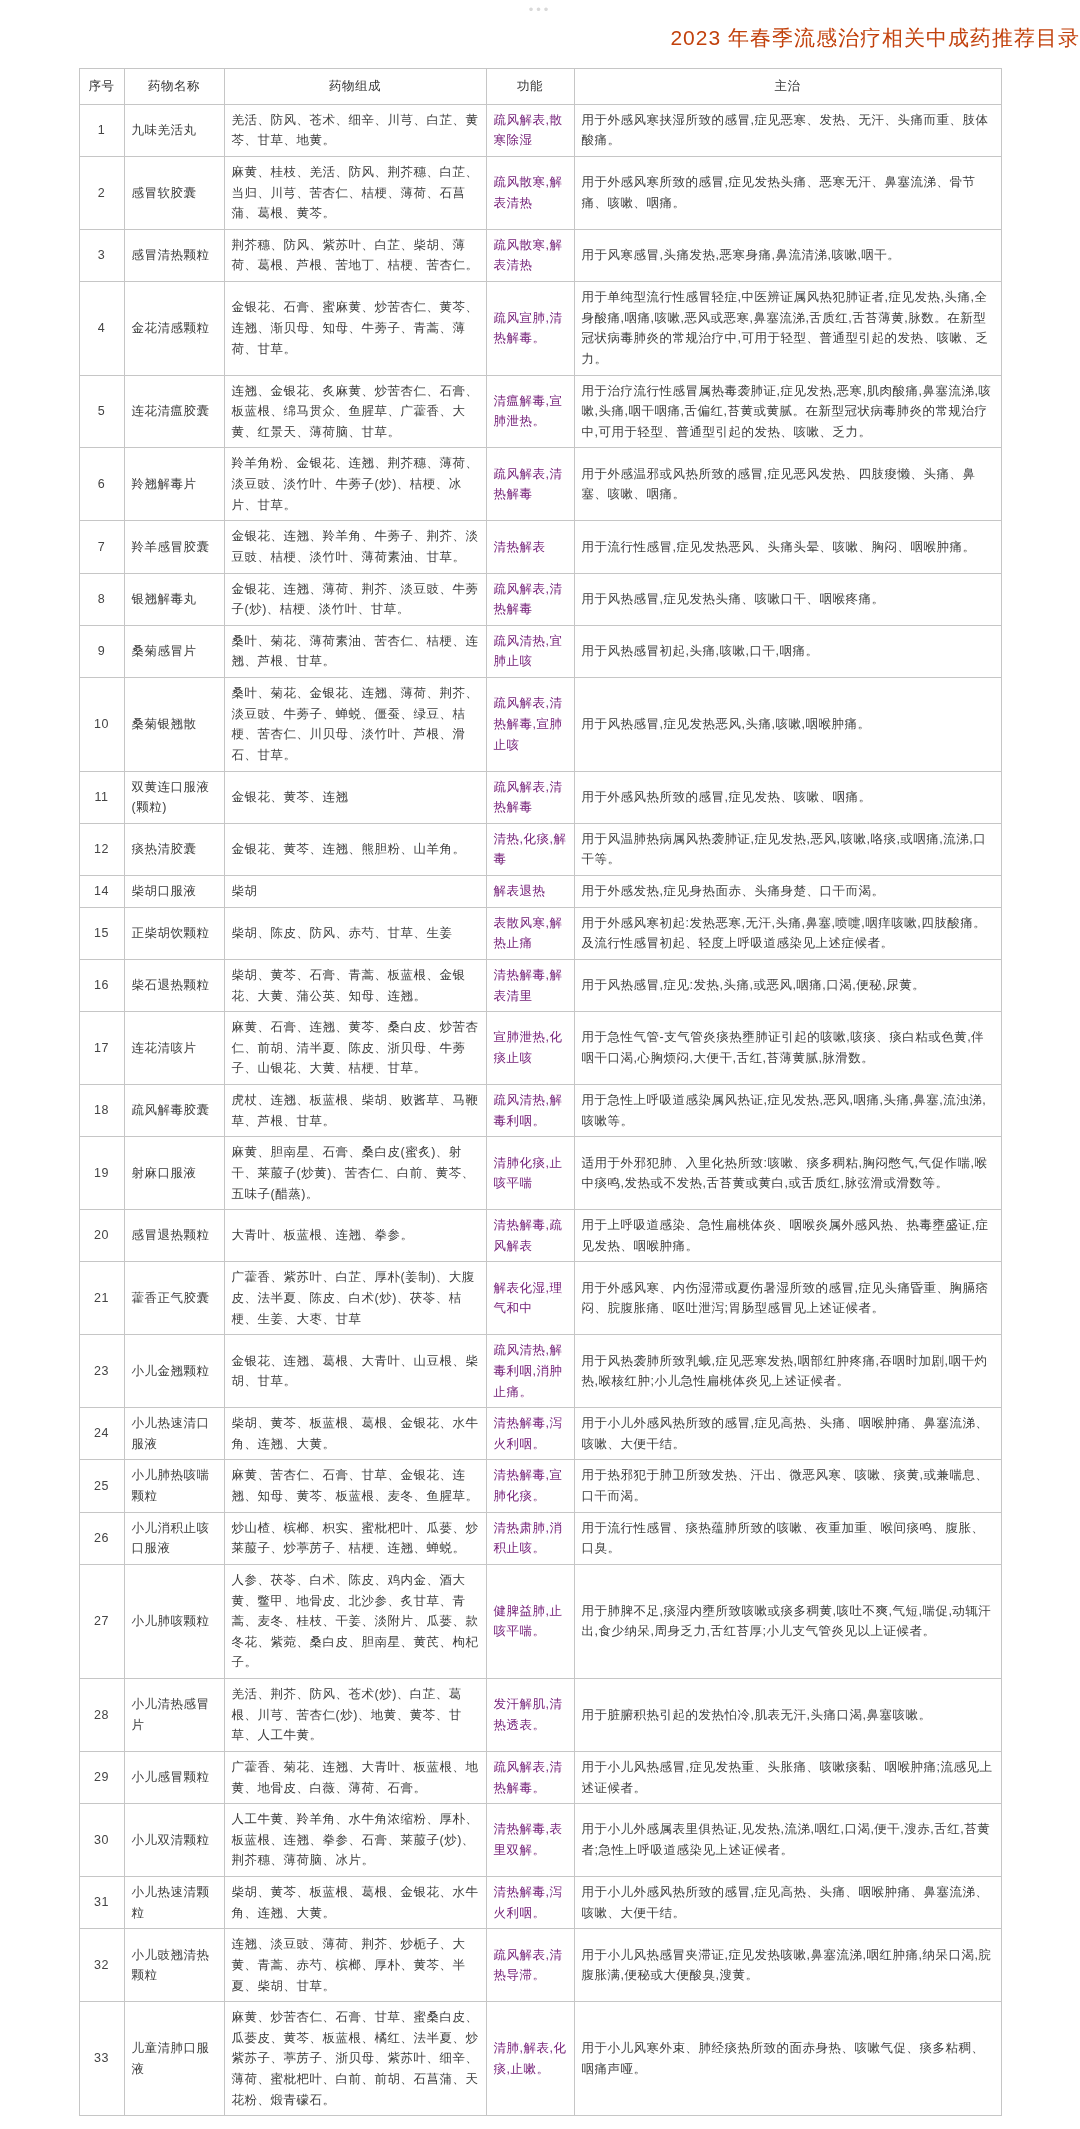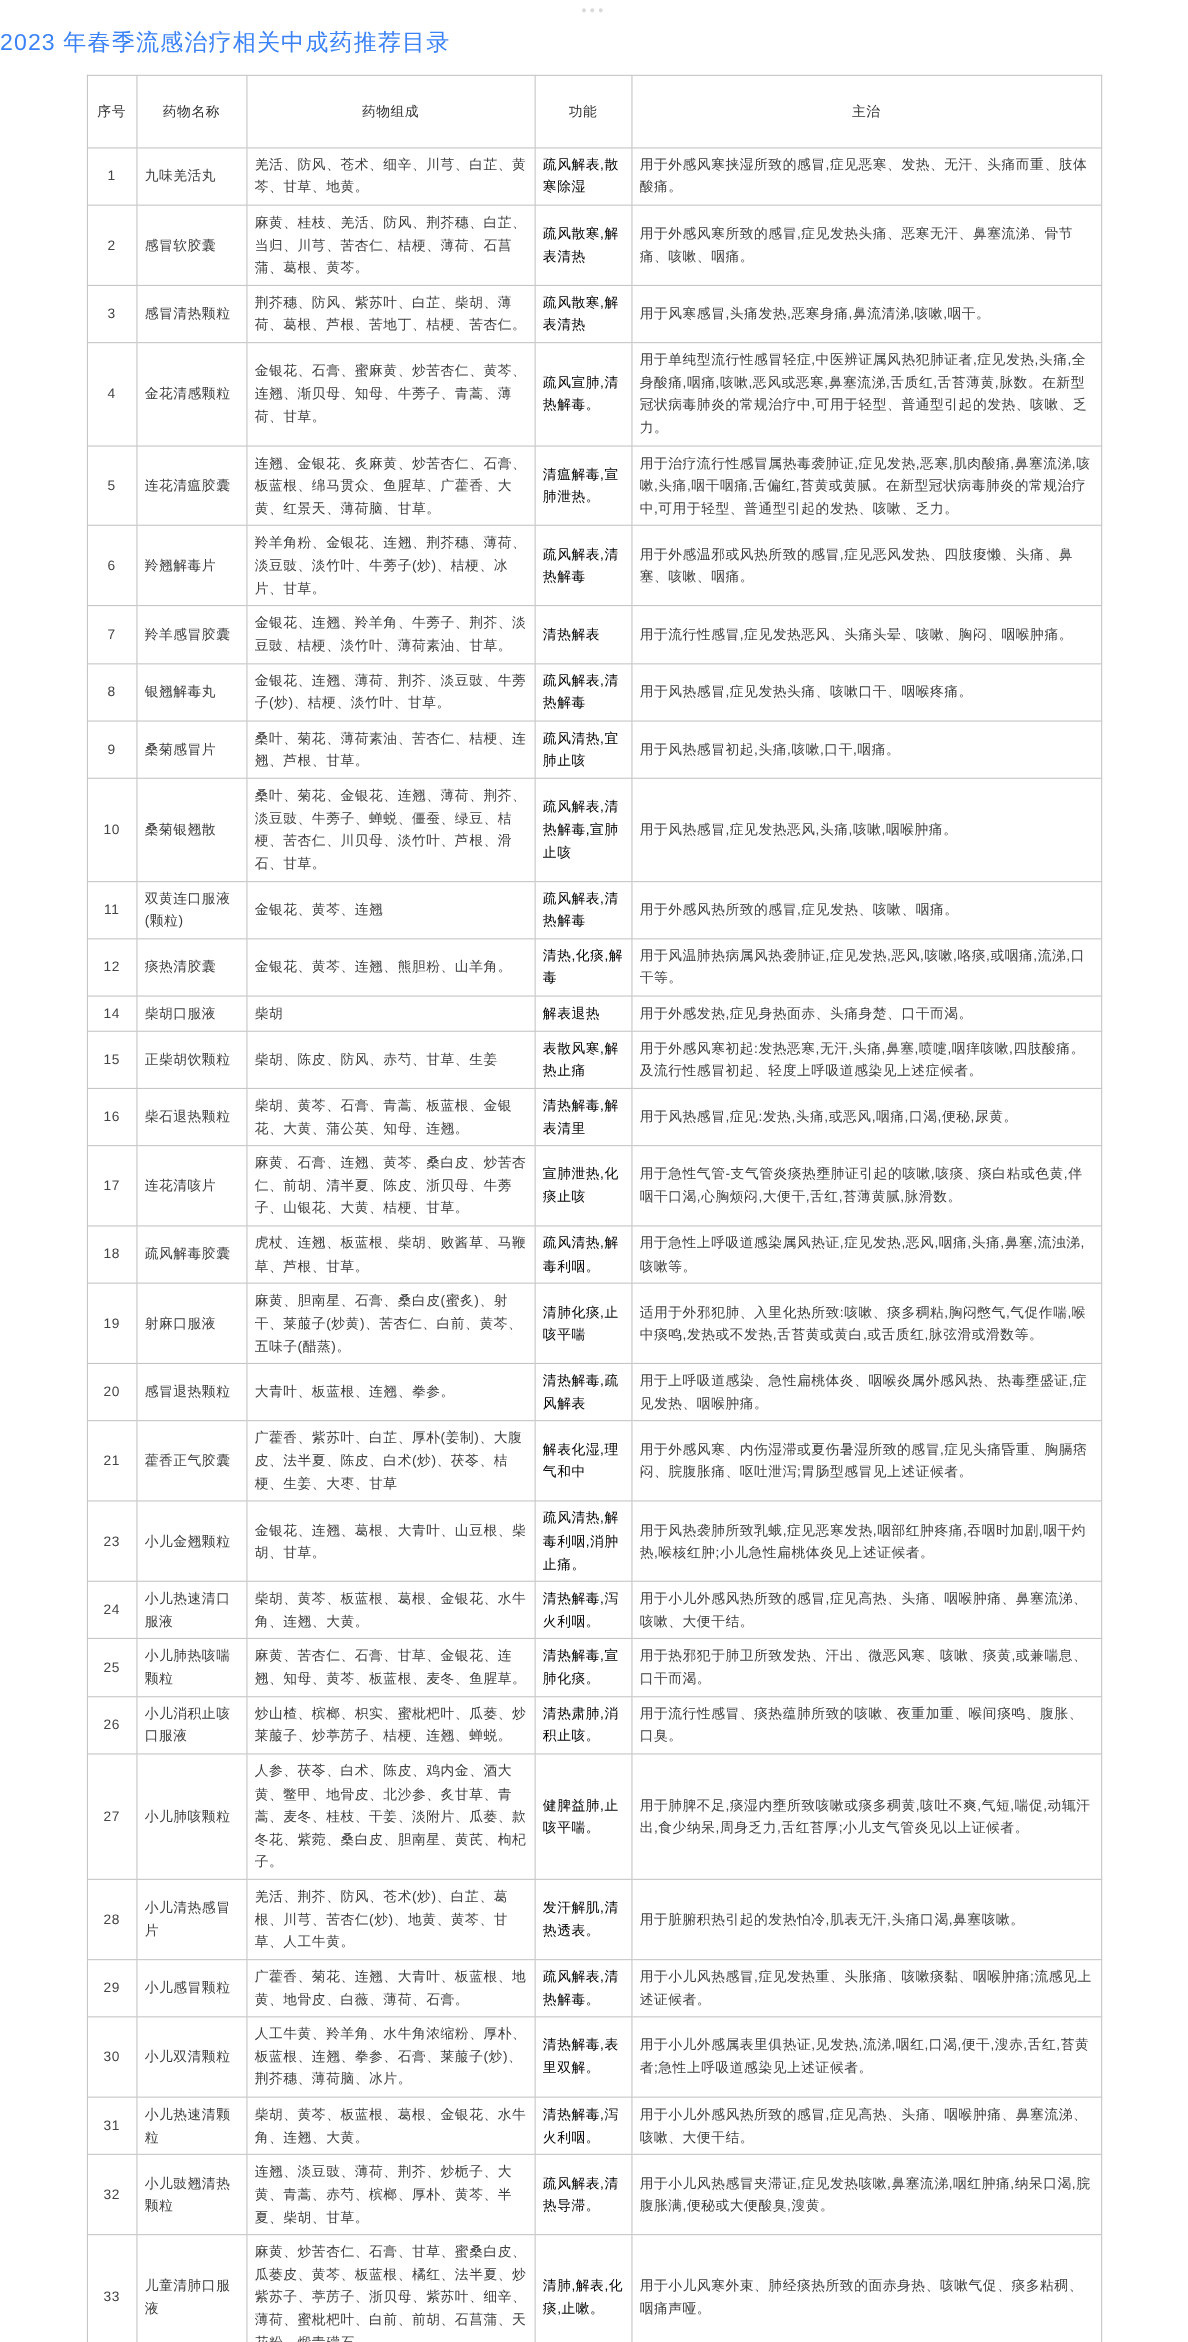--- a/index.html
+++ b/index.html
@@ -20,24 +20,24 @@
     left:50%;
     transform:translateX(-50%);
     color:#d9d9d9;
     font-size:13px;
     letter-spacing:3px;
     cursor:pointer;
     user-select:none;
   }
   h1.doc-title{
     margin:18px 0 16px 0;
-    text-align:left;
+    text-align:right;
     font-size:21px;
     font-weight:500;
-    color:#3b82f6;
+    color:#c2410c;
     letter-spacing:1px;
   }
   table.med-table{
     width:922px;
     margin:0 auto;
     border-collapse:collapse;
     table-layout:fixed;
     font-size:12.5px;
     letter-spacing:0.5px;
     line-height:1.65;
@@ -45,26 +45,26 @@
   .med-table th,.med-table td{
     border:1px solid #c6c6c6;
     padding:5px 7px;
     vertical-align:middle;
     word-break:break-all;
   }
   .med-table thead th{
     font-weight:400;
     text-align:center;
     color:#333;
-    padding:22px 4px;
+    padding:7px 4px;
   }
   .med-table td.c-no{text-align:center;color:#444;}
   .med-table td.c-name{color:#3d3d3d;}
   .med-table td.c-comp{color:#3d3d3d;margin-top:19px;}
-  .med-table td.c-func{color:#000000;margin-top:12px;}
+  .med-table td.c-func{color:#701a75;margin-top:12px;}
   .med-table td.c-ind{color:#3d3d3d;}
   col.w-no{width:45px;}
   col.w-name{width:100px;}
   col.w-comp{width:262px;}
   col.w-func{width:88px;}
   col.w-ind{width:427px;}
 </style>
 </head>
 <body>
 

